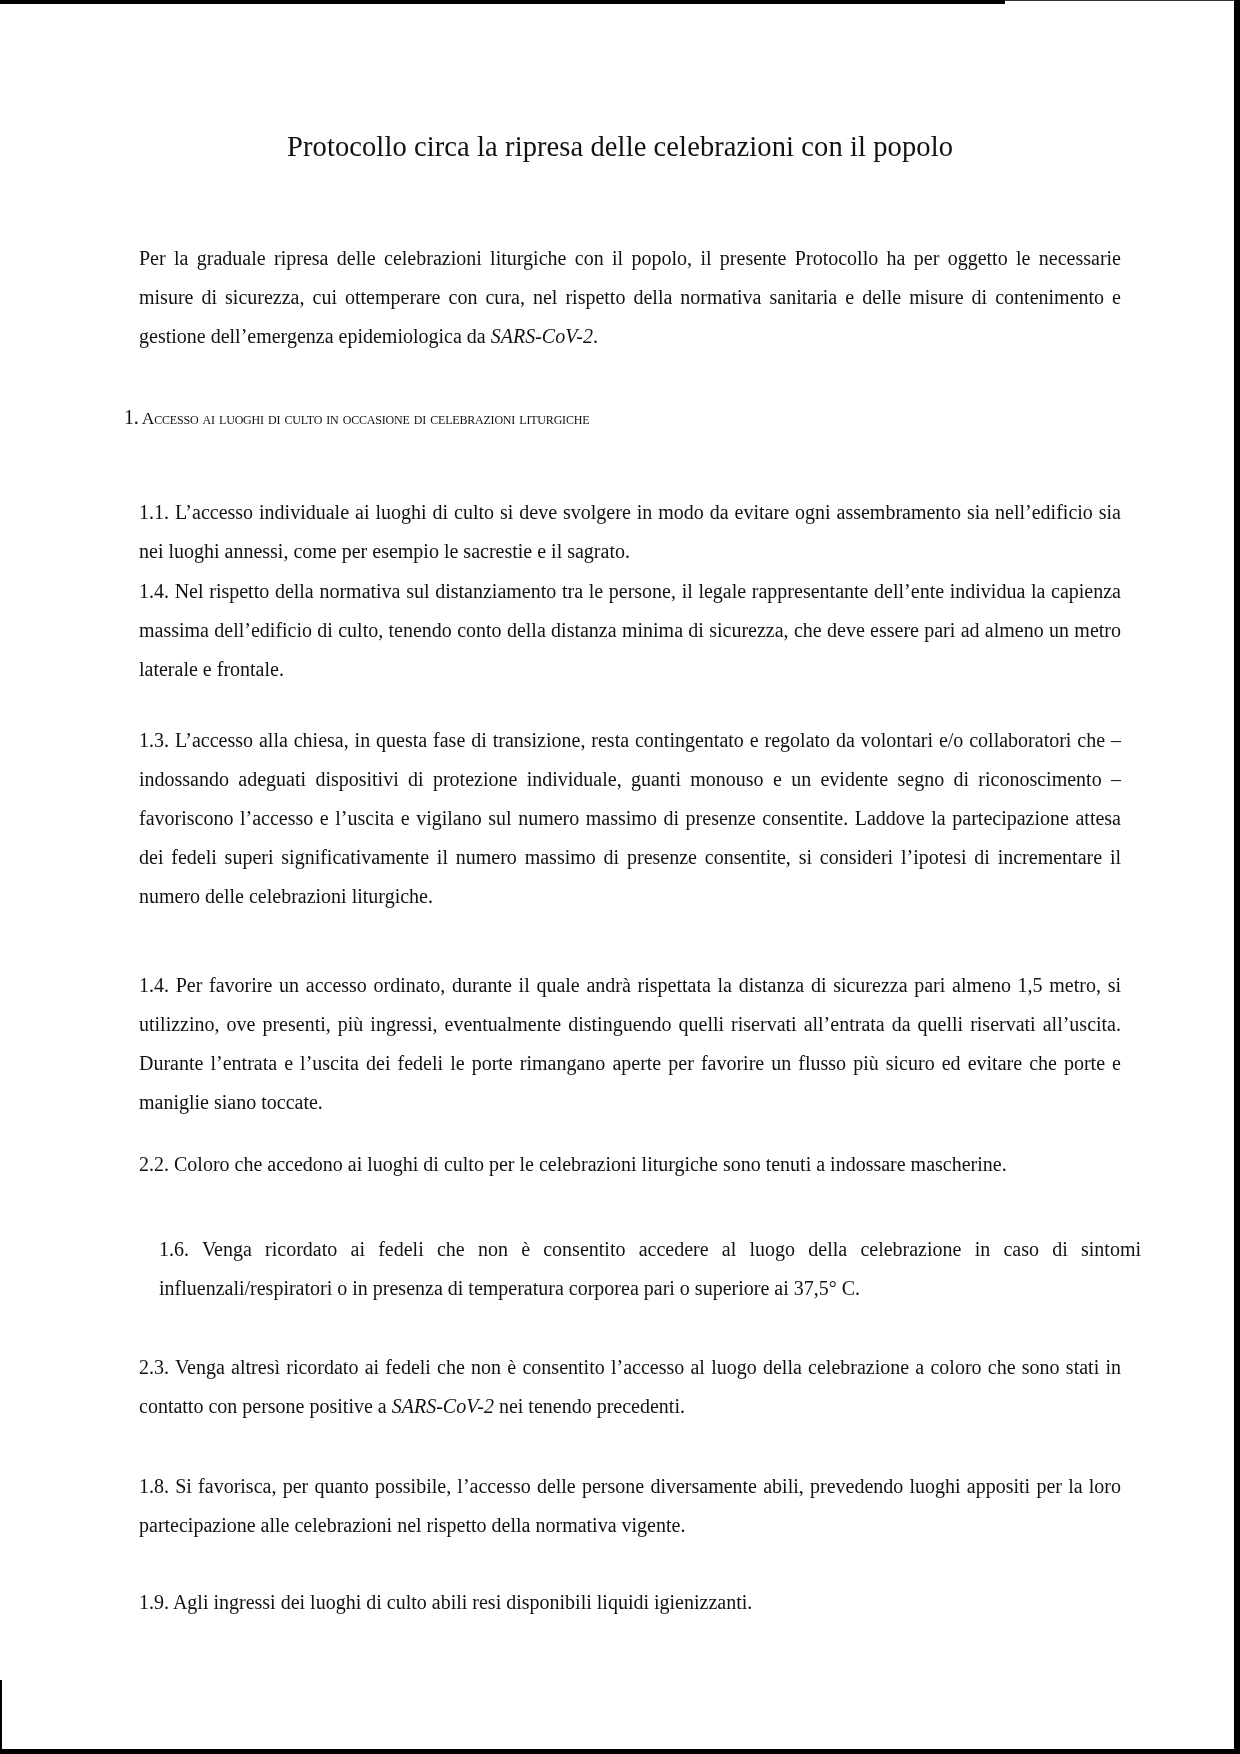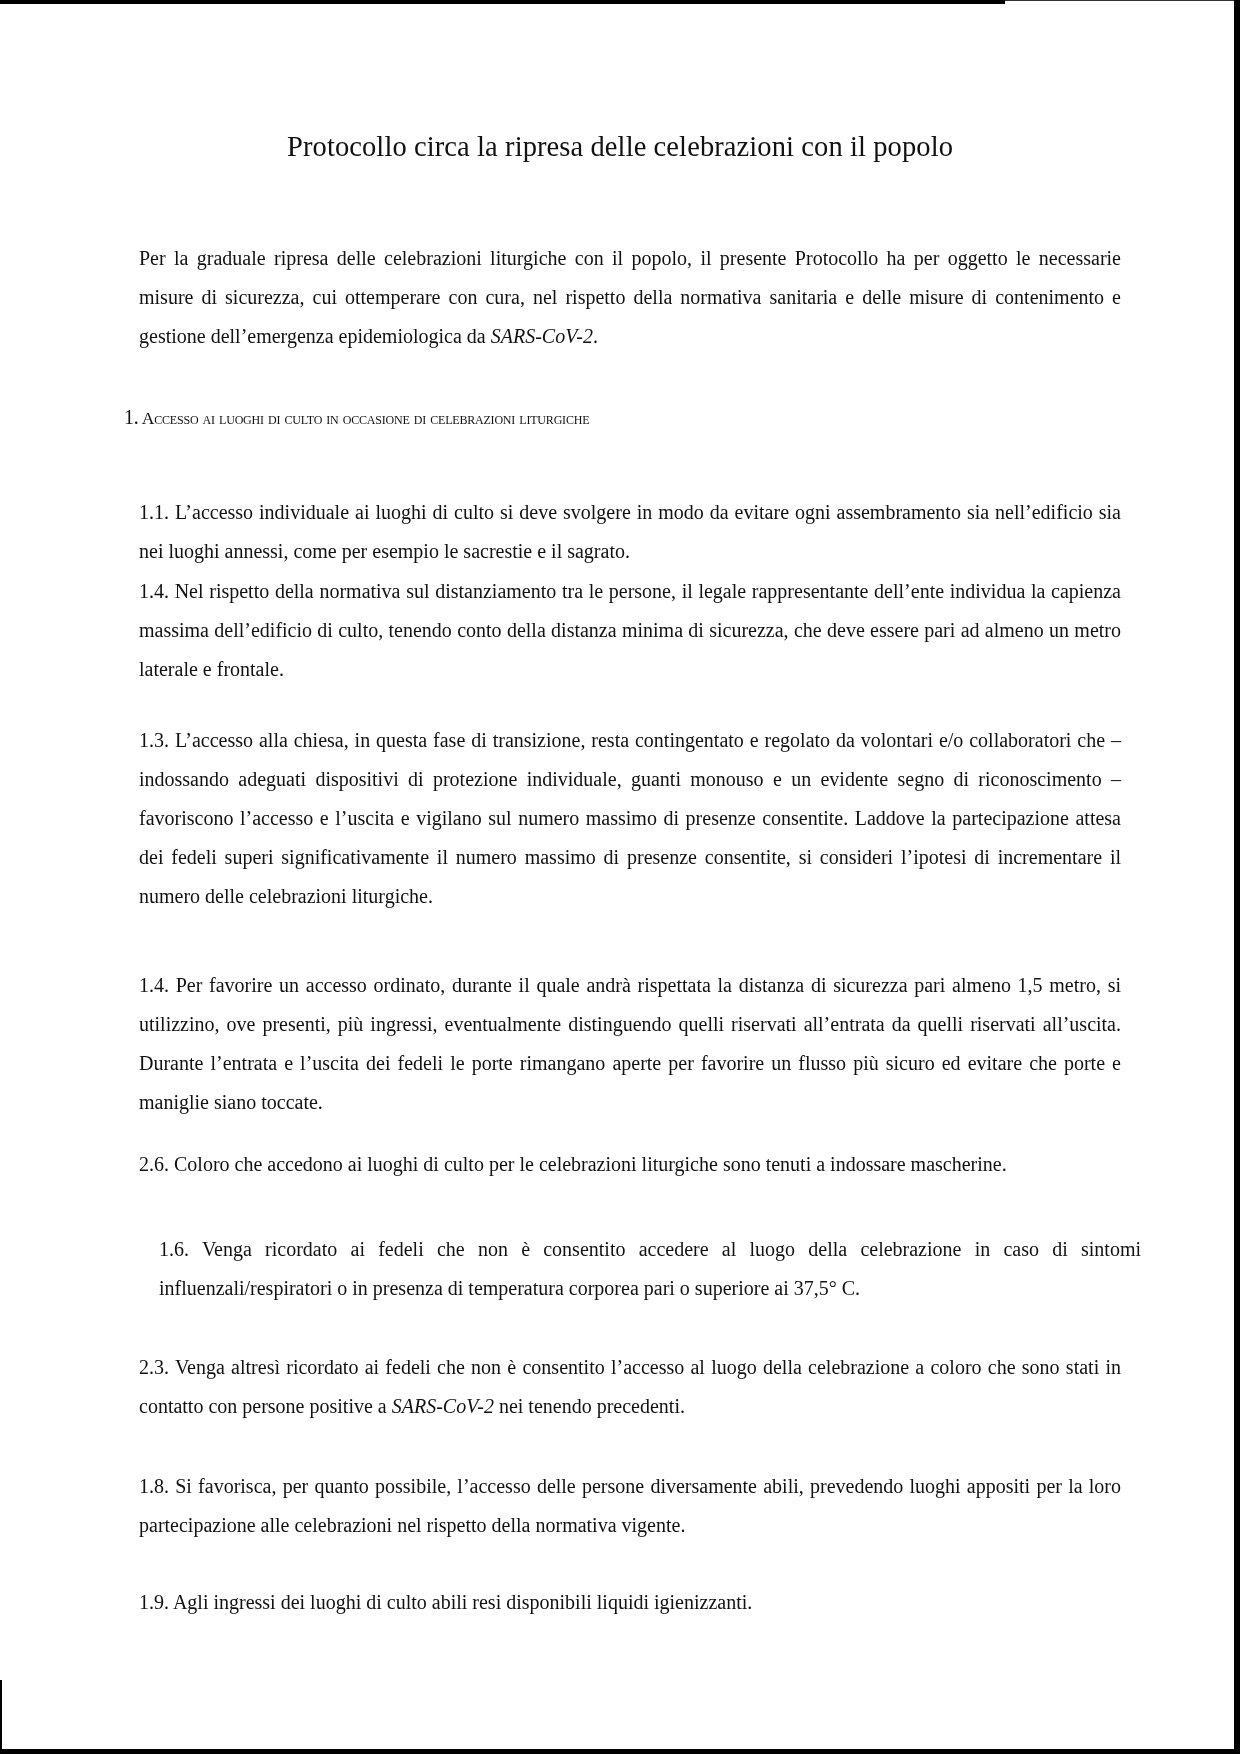--- a/index.html
+++ b/index.html
@@ -94,21 +94,21 @@
   <h2 class="section-heading"><span class="big">1.</span> <span>Accesso ai luoghi di culto in occasione di celebrazioni liturgiche</span></h2>
 
   <p class="para p-11"><span>1.1.</span> <span>L’accesso individuale ai luoghi di culto si deve svolgere in modo da evitare ogni assembramento sia nell’edificio sia nei luoghi annessi, come per esempio le sacrestie e il sagrato.</span></p>
 
   <p class="para p-12"><span>1.4.</span> <span>Nel rispetto della normativa sul distanziamento tra le persone, il legale rappresentante dell’ente individua la capienza massima dell’edificio di culto, tenendo conto della distanza minima di sicurezza, che deve essere pari ad almeno un metro laterale e frontale.</span></p>
 
   <p class="para p-13"><span>1.3.</span> <span>L’accesso alla chiesa, in questa fase di transizione, resta contingentato e regolato da volontari e/o collaboratori che – indossando adeguati dispositivi di protezione individuale, guanti monouso e un evidente segno di riconoscimento – favoriscono l’accesso e l’uscita e vigilano sul numero massimo di presenze consentite. Laddove la partecipazione attesa dei fedeli superi significativamente il numero massimo di presenze consentite, si consideri l’ipotesi di incrementare il numero delle celebrazioni liturgiche.</span></p>
 
   <p class="para p-14"><span>1.4.</span> <span>Per favorire un accesso ordinato, durante il quale andrà rispettata la distanza di sicurezza pari almeno 1,5 metro, si utilizzino, ove presenti, più ingressi, eventualmente distinguendo quelli riservati all’entrata da quelli riservati all’uscita. Durante l’entrata e l’uscita dei fedeli le porte rimangano aperte per favorire un flusso più sicuro ed evitare che porte e maniglie siano toccate.</span></p>
 
-  <p class="para p-15"><span>2.6.</span> <span>Coloro che accedono ai luoghi di culto per le celebrazioni liturgiche sono tenuti a indossare mascherine.</span></p>
+  <p class="para p-15"><span>2.2.</span> <span>Coloro che accedono ai luoghi di culto per le celebrazioni liturgiche sono tenuti a indossare mascherine.</span></p>
 
   <p class="para p-16"><span>1.6.</span> <span>Venga ricordato ai fedeli che non è consentito accedere al luogo della celebrazione in caso di sintomi influenzali/respiratori o in presenza di temperatura corporea pari o superiore ai 37,5° C.</span></p>
 
   <p class="para p-17"><span>2.3.</span> <span>Venga altresì ricordato ai fedeli che non è consentito l’accesso al luogo della celebrazione a coloro che sono stati in contatto con persone positive a </span><em>SARS-CoV-2</em><span> nei tenendo precedenti.</span></p>
 
   <p class="para p-18"><span>1.8.</span> <span>Si favorisca, per quanto possibile, l’accesso delle persone diversamente abili, prevedendo luoghi appositi per la loro partecipazione alle celebrazioni nel rispetto della normativa vigente.</span></p>
 
   <p class="para p-19"><span>1.9.</span> <span>Agli ingressi dei luoghi di culto abili resi disponibili liquidi igienizzanti.</span></p>
 
 </div>

